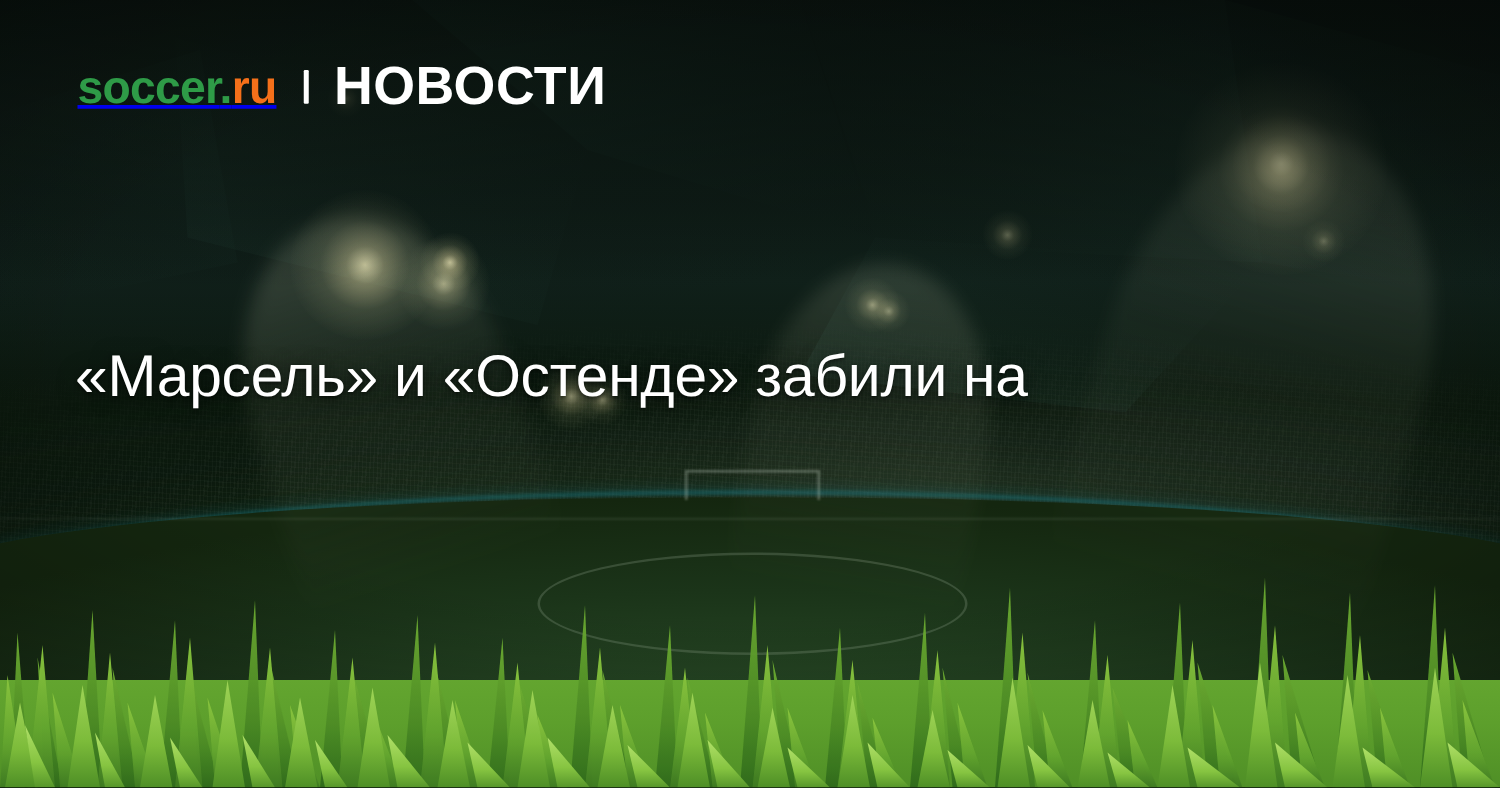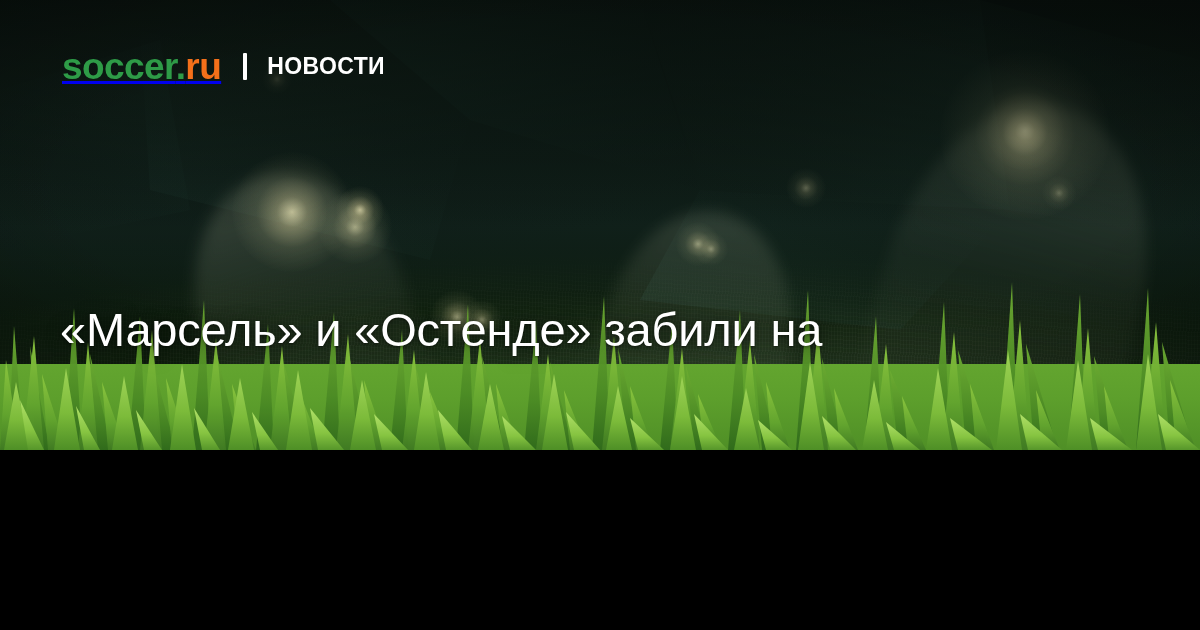--- a/index.html
+++ b/index.html
@@ -4,21 +4,21 @@
 <title>soccer.ru | НОВОСТИ</title>
 <style>
   html, body {
     margin: 0;
     padding: 0;
     background: #000;
   }
   .stage {
     position: relative;
     width: 1200px;
-    height: 450px;
+    height: 630px;
     overflow: hidden;
     font-family: "Liberation Sans", "DejaVu Sans", sans-serif;
     background: #0b1510;
   }
 
   
   .bg-base {
     position: absolute;
     inset: 0;
     background:
@@ -189,32 +189,32 @@
   .sep {
     display: inline-block;
     width: 4px;
     height: 27px;
     background: #ffffff;
     margin: 0 20px 0 22px;
     border-radius: 1px;
   }
   .section {
     color: #ffffff;
-    font-size: 23px;
+    font-size: 43px;
     font-weight: bold;
     letter-spacing: 0.4px;
     line-height: 1;
     white-space: nowrap;
   }
 
   
   .headline {
     position: absolute;
     left: 60px;
-    top: 269px;
+    top: 240px;
     width: 1020px;
     z-index: 20;
     color: #ffffff;
     font-size: 47px;
     line-height: 60px;
     font-weight: normal;
     letter-spacing: -0.2px;
     text-shadow: 0 2px 16px rgba(0,0,0,0.55), 0 1px 3px rgba(0,0,0,0.45);
   }
   .headline .ln { display: block; }

